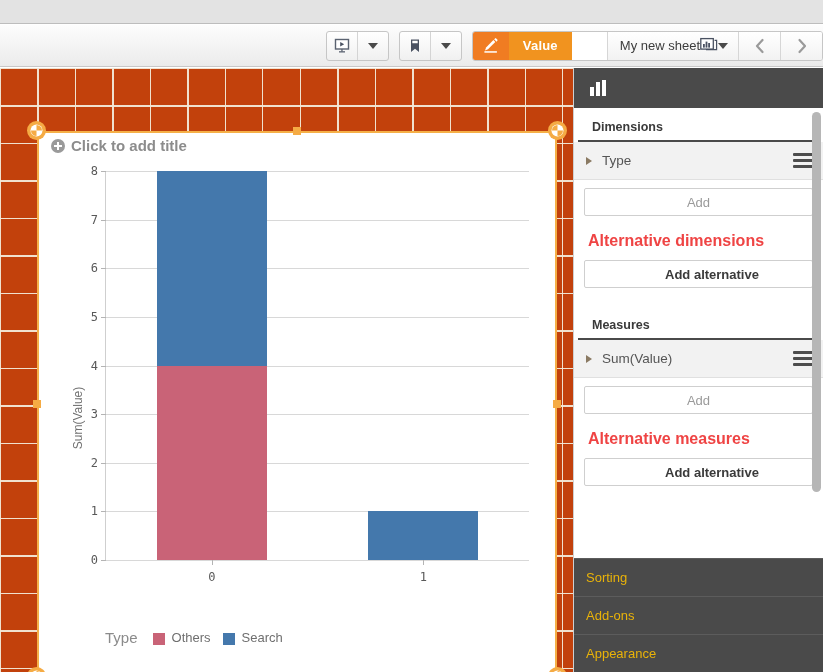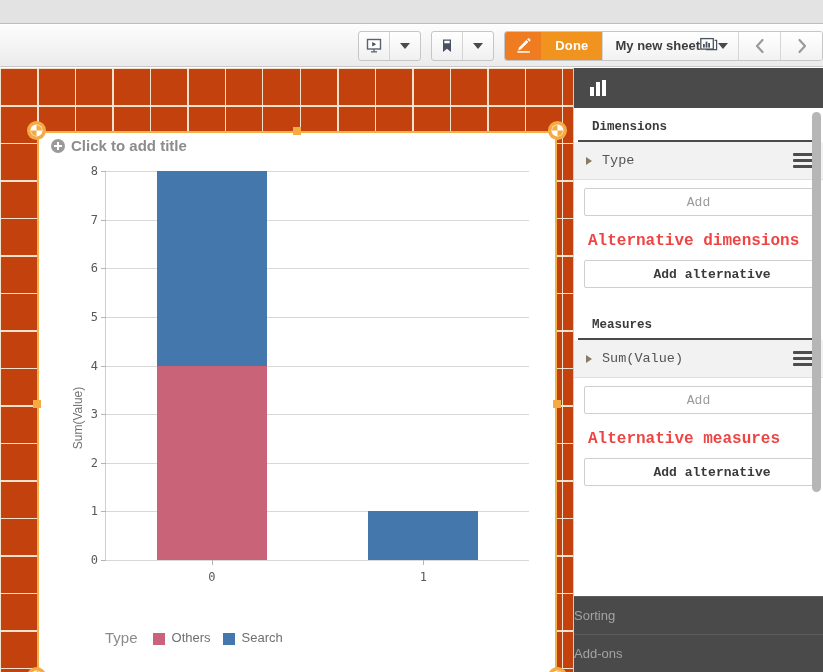--- a/index.html
+++ b/index.html
@@ -84,24 +84,25 @@
     display: flex; align-items: center; justify-content: center;
     padding: 0 14px;
     cursor: pointer;
     letter-spacing: .2px;
   }
   .sheet-btn {
     display: flex; align-items: center; gap: 0;
     padding: 0 10px 0 12px;
     background: linear-gradient(to bottom, #ffffff, #f2f2f2);
     color: #3d3d3d;
-    font-weight: bold;
+    font-weight: normal;
     font-size: 13px;
     cursor: pointer;
     border-left: 1px solid #d6d6d6;
+    margin-left: 35px;
   }
   .nav-btn {
     width: 42px;
     display: flex; align-items: center; justify-content: center;
     background: linear-gradient(to bottom, #ffffff, #f2f2f2);
     border-left: 1px solid #d6d6d6;
     cursor: pointer;
   }
   .chev { stroke: #9a9a9a; stroke-width: 2.2; fill: none; stroke-linecap: round; stroke-linejoin: round;}
 
@@ -274,21 +275,20 @@
     padding-left: 16px;
     font-size: 13px;
     border-left: 4px solid #f1931f;
     cursor: pointer;
   }
   .panel-scroll {
     position: relative;
     height: 404px;
     background: #ffffff;
     overflow: hidden;
-    font-family: Liberation Mono, monospace;
   }
   .sec-title {
     font-size: 12.5px;
     font-weight: bold;
     color: #3a3a3a;
     padding: 12px 14px 6px 14px;
     border-bottom: 2px solid #4a4a4a;
     margin: 0 4px;
   }
   .field-row {
@@ -325,24 +325,24 @@
   .sub-title {
     font-size: 16px; font-weight: bold; color: #ef4444;
     padding: 8px 14px 2px 14px;
   }
   .accordion {
     position: absolute; left: 0; bottom: 0; width: 250px;
   }
   .acc-item {
     height: 38px;
     background: #4a4a4a;
-    color: #a3a3a3;
+    color: #eab308;
     font-size: 13px;
     display: flex; align-items: center;
-    padding-left: 0;
+    padding-left: 12px;
     border-top: 1px solid #5c5c5c;
     cursor: pointer;
   }
   .panel-scrollbar {
     position: absolute;
     right: 2px; top: 4px;
     width: 9px; height: 380px;
     background: #b6b6b6;
     border-radius: 5px;
   }
@@ -387,21 +387,21 @@
     </div>
 
     <div class="editbar">
       <div class="edit-pencil">
         <svg width="17" height="17" viewBox="0 0 17 17">
           <path d="M3 13.4 l1.1 -3 l7.3 -7.3 l1.9 1.9 l-7.3 7.3 z" fill="#ffffff"></path>
           <path d="M12.1 2.2 l1.6 -1.1 l2 2 l-1.1 1.6 z" fill="#ffffff"></path>
           <rect x="2.4" y="14.2" width="12.5" height="1.5" fill="#ffffff"></rect>
         </svg>
       </div>
-      <div class="done-btn">Done</div>
+      <div class="done-btn">Value</div>
       <div class="sheet-btn">
         <span>My new sheet</span>
         <span>
           <svg width="18" height="16" viewBox="0 0 18 16">
             <rect x="0.8" y="2.6" width="12.5" height="10.5" fill="#fff" stroke="#4a5262" stroke-width="1.3"></rect>
             <rect x="3" y="8" width="1.8" height="3.6" fill="#4a5262"></rect>
             <rect x="5.6" y="5.6" width="1.8" height="6" fill="#4a5262"></rect>
             <rect x="8.2" y="7" width="1.8" height="4.6" fill="#4a5262"></rect>
             <path d="M14.6 4.4 h2 v9.3 h-10.6" fill="none" stroke="#4a5262" stroke-width="1.2"></path>
           </svg>
@@ -572,16 +572,17 @@
 
       <div class="btn-outline">Add</div>
 
       <div class="sub-title">Alternative measures</div>
       <div class="btn-outline strong">Add alternative</div>
     </div>
 
     <div class="accordion">
       <div class="acc-item">Sorting</div>
       <div class="acc-item">Add-ons</div>
+      <div class="acc-item">Appearance</div>
     </div>
   </div>
 
 </div>
 
 </body></html>

